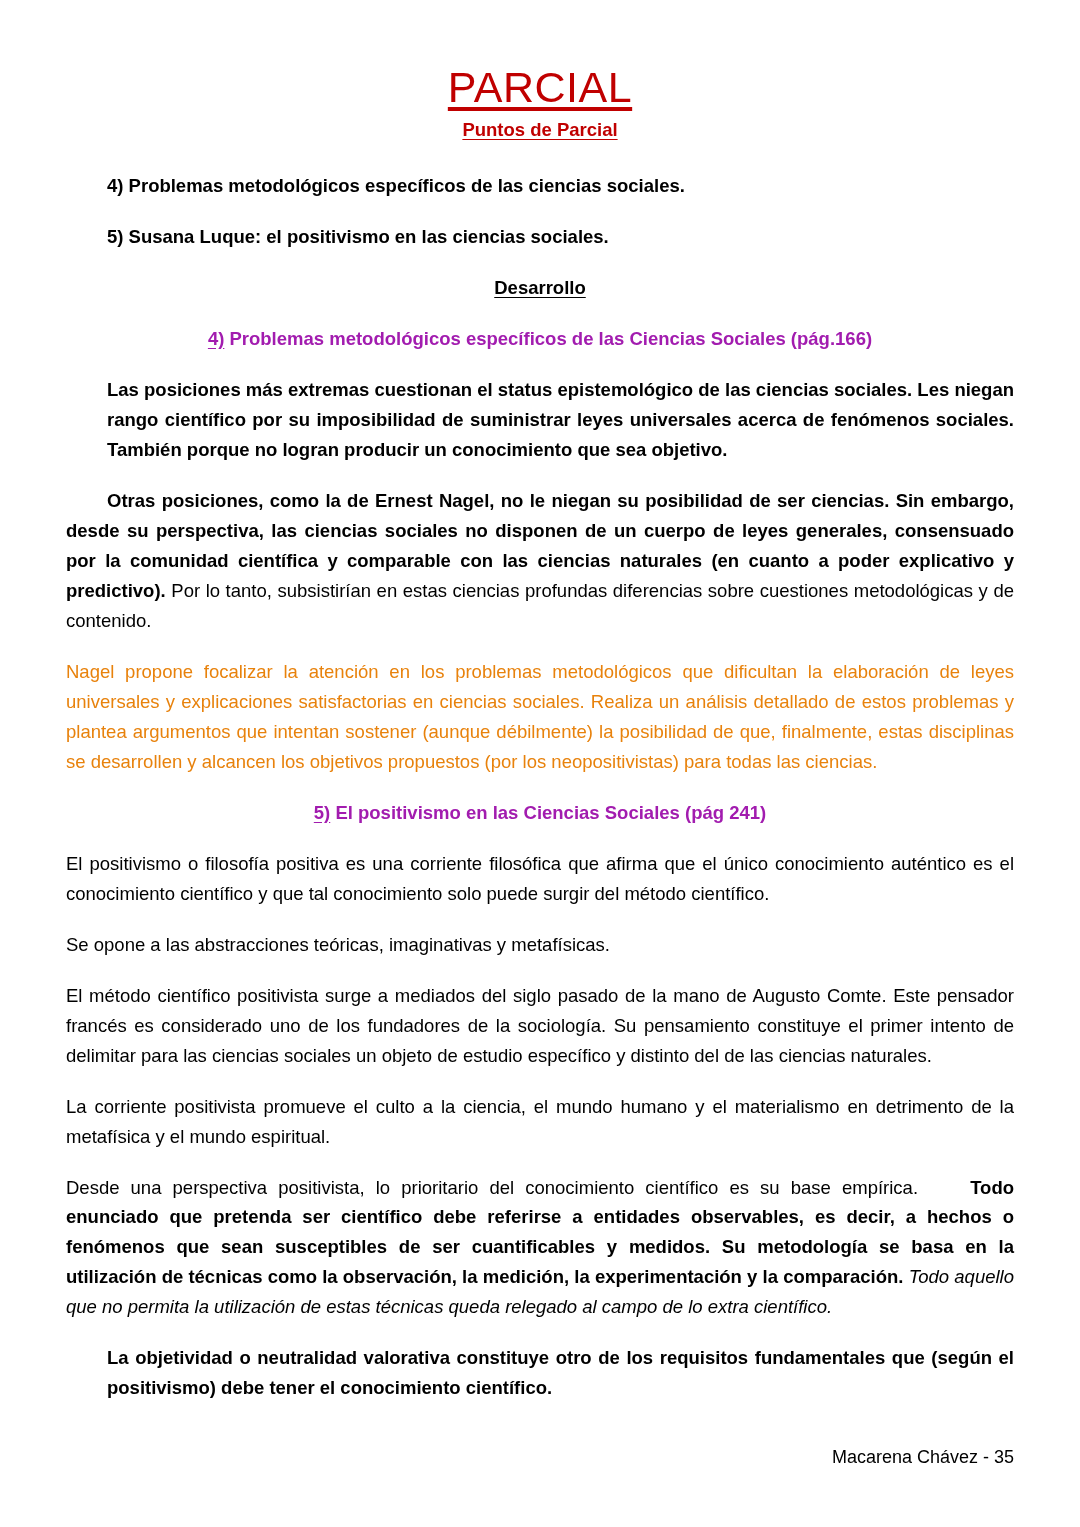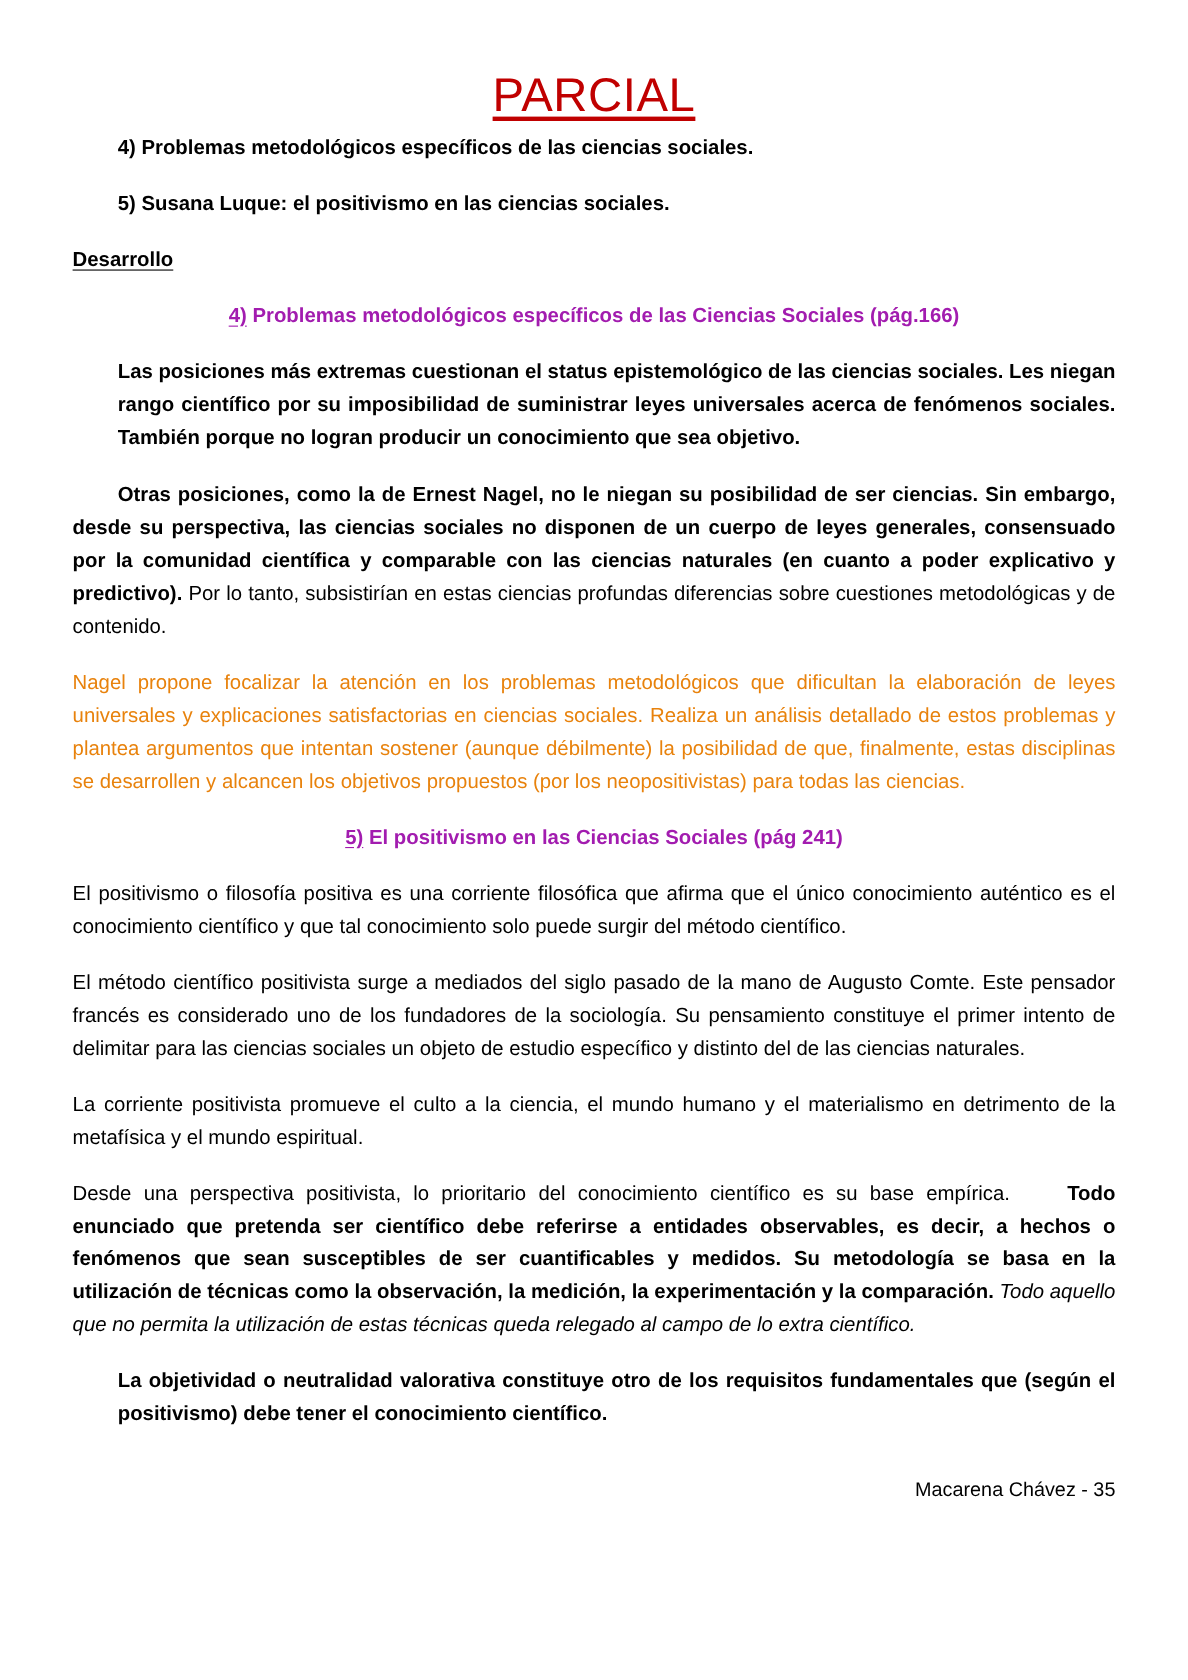--- a/index.html
+++ b/index.html
@@ -41,21 +41,21 @@
     margin: 8px 0 30px 0;
   }
   p {
     margin: 0 0 21px 0;
     font-size: 18.5px;
     line-height: 1.62;
     text-align: justify;
   }
   .bold { font-weight: bold; margin-left: 41px; }
   .center {
-    text-align: left;
+    text-align: center;
     font-weight: bold;
     text-decoration: underline;
     text-underline-offset: 3px;
   }
   .heading-red {
     color: #a21caf;
     font-weight: bold;
     text-underline-offset: 3px;
     font-size: 18.5px;
     margin: 0 0 21px 0;
@@ -73,37 +73,39 @@
     margin-top: 44px;
     color: #000;
   }
 </style>
 </head>
 <body>
 
 <div class="page">
 
   <h1 class="doc-title">PARCIAL</h1>
+  <div class="doc-subtitle">Puntos de Parcial</div>
 
   <p class="bold">4) Problemas metodológicos específicos de las ciencias sociales.</p>
   <p class="bold">5) Susana Luque: el positivismo en las ciencias sociales.</p>
 
   <p class="center">Desarrollo</p>
 
   <p class="heading-red"><span class="num">4)</span><span> Problemas metodológicos específicos de las Ciencias Sociales (pág.166)</span></p>
 
   <p class="bold">Las posiciones más extremas cuestionan el status epistemológico de las ciencias sociales. Les niegan rango científico por su imposibilidad de suministrar leyes universales acerca de fenómenos sociales. También porque no logran producir un conocimiento que sea objetivo.</p>
 
   <p><span class="bold">Otras posiciones, como la de Ernest Nagel, no le niegan su posibilidad de ser ciencias. Sin embargo, desde su perspectiva, las ciencias sociales no disponen de un cuerpo de leyes generales, consensuado por la comunidad científica y comparable con las ciencias naturales (en cuanto a poder explicativo y predictivo).</span><span> Por lo tanto, subsistirían en estas ciencias profundas diferencias sobre cuestiones metodológicas y de contenido.</span></p>
 
   <p class="orange">Nagel propone focalizar la atención en los problemas metodológicos que dificultan la elaboración de leyes universales y explicaciones satisfactorias en ciencias sociales. Realiza un análisis detallado de estos problemas y plantea argumentos que intentan sostener (aunque débilmente) la posibilidad de que, finalmente, estas disciplinas se desarrollen y alcancen los objetivos propuestos (por los neopositivistas) para todas las ciencias.</p>
 
   <p class="heading-red"><span class="num">5)</span><span> El positivismo en las Ciencias Sociales (pág 241)</span></p>
 
   <p>El positivismo o filosofía positiva es una corriente filosófica que afirma que el único conocimiento auténtico es el conocimiento científico y que tal conocimiento solo puede surgir del método científico.</p>
+  <p>Se opone a las abstracciones teóricas, imaginativas y metafísicas.</p>
   <p>El método científico positivista surge a mediados del siglo pasado de la mano de Augusto Comte. Este pensador francés es considerado uno de los fundadores de la sociología. Su pensamiento constituye el primer intento de delimitar para las ciencias sociales un objeto de estudio específico y distinto del de las ciencias naturales.</p>
   <p>La corriente positivista promueve el culto a la ciencia, el mundo humano y el materialismo en detrimento de la metafísica y el mundo espiritual.</p>
 
   <p><span>Desde una perspectiva positivista, lo prioritario del conocimiento científico es su base empírica. </span><span class="bold">Todo enunciado que pretenda ser científico debe referirse a entidades observables, es decir, a hechos o fenómenos que sean susceptibles de ser cuantificables y medidos. Su metodología se basa en la utilización de técnicas como la observación, la medición, la experimentación y la comparación.</span><span class="italic"> Todo aquello que no permita la utilización de estas técnicas queda relegado al campo de lo extra científico.</span></p>
 
   <p class="bold">La objetividad o neutralidad valorativa constituye otro de los requisitos fundamentales que (según el positivismo) debe tener el conocimiento científico.</p>
 
   <div class="footer">Macarena Chávez - 35</div>
 
 </div>

